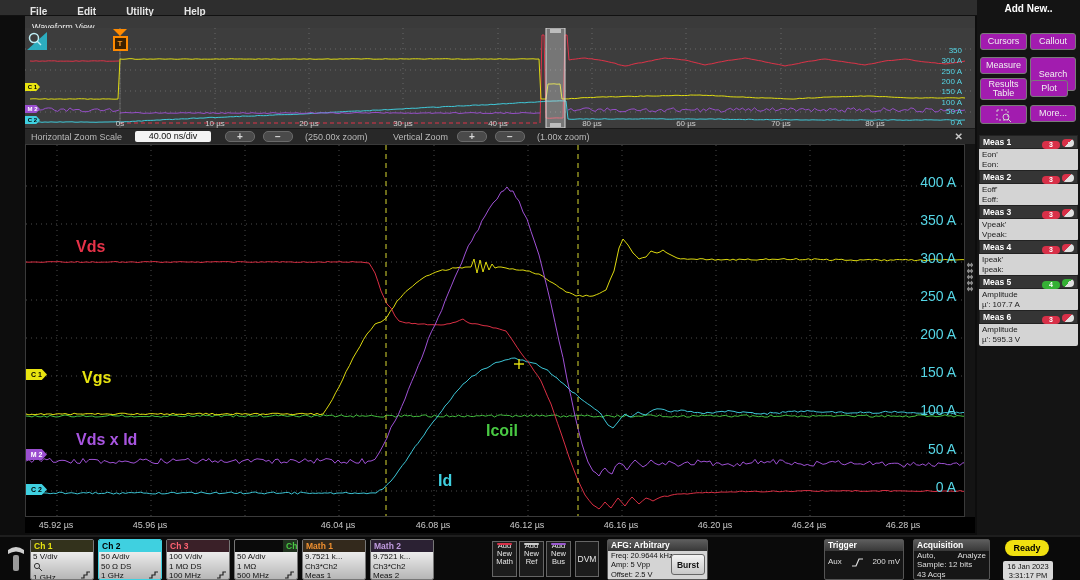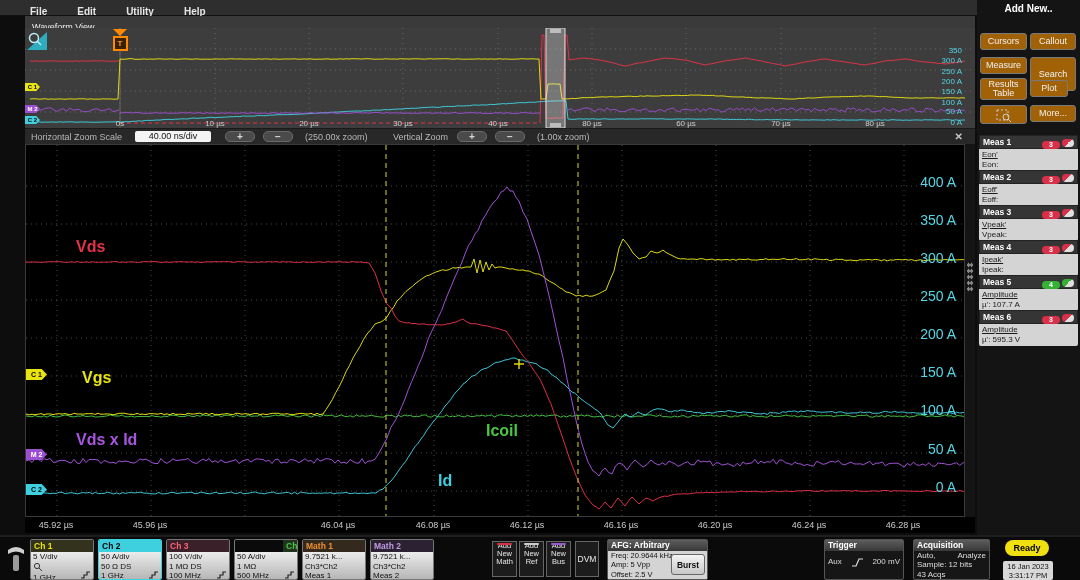--- a/index.html
+++ b/index.html
@@ -37,30 +37,30 @@
   .trace-label{position:absolute;font-size:16px;font-weight:bold;letter-spacing:0px;}
   .m-slabel{position:absolute;right:8px;font-size:14px;color:#55d6e6;text-align:center;}
   .timerow{position:absolute;left:25px;top:517px;width:950px;height:16px;background:#000;}
   .timerow span{position:absolute;width:50px;text-align:center;font-size:9px;color:#c9c9c9;top:3px;}
   .gutter{position:absolute;left:965px;top:144px;width:10px;height:373px;background:#141414;}
   .grip{position:absolute;left:2px;top:118px;width:6px;height:30px;
     background-image:radial-gradient(#8a8a8a 1px, transparent 1.3px);background-size:3px 6px;}
   
   .sidebar{position:absolute;left:977px;top:0;width:103px;height:535px;background:#141414;}
   .sb-title{position:absolute;left:0;top:3px;width:100%;text-align:center;color:#fff;font-size:10px;font-weight:bold;}
-  .sb-btn{position:absolute;background:#a16207;border:1px solid #7a7a7a;border-radius:3px;color:#f0f0f0;
+  .sb-btn{position:absolute;background:#a21caf;border:1px solid #7a7a7a;border-radius:3px;color:#f0f0f0;
     font-size:9px;text-align:center;display:flex;align-items:center;justify-content:center;box-sizing:border-box;line-height:9px;}
   .meas{position:absolute;left:2px;width:99px;height:33px;}
   .meas-h{height:12px;background:#353535;border:1px solid #222;display:flex;align-items:center;justify-content:space-between;padding:0 3px;}
   .meas-h .nm{color:#fff;font-size:8.5px;font-weight:bold;}
   .mbadge{display:inline-block;min-width:14px;height:8px;border-radius:4px;color:#fff;font-size:7px;font-weight:bold;
     text-align:center;line-height:8px;padding:0 2px;}
   .mflag{display:inline-block;width:12px;height:8px;border-radius:4px;margin-left:2px;}
   .meas-b{height:20px;background:#d4d4d4;border-radius:0 0 2px 2px;padding:1px 3px;box-sizing:content-box;}
-  .meas-b .l1{font-size:8px;color:#1a1a1a;line-height:10px;text-decoration:underline;}
+  .meas-b .l1{font-size:8px;color:#1a1a1a;line-height:10px;}
   .meas-b .l2{font-size:8px;color:#1a1a1a;line-height:10px;display:flex;justify-content:space-between;flex-direction:column;}
   
   .bottombar{position:absolute;left:0;top:535px;width:1080px;height:45px;background:#0a0a0a;border-top:2px solid #1e1e1e;}
   .chbadge{position:absolute;top:2px;width:64px;height:41px;border:1px solid #777;border-radius:2px;box-sizing:border-box;overflow:hidden;}
   .chbadge .hd{height:12px;font-size:8.5px;font-weight:bold;padding-left:3px;line-height:12px;}
   .chbadge .bd{height:29px;background:linear-gradient(#ececec,#b2b2b2);color:#111;font-size:8px;line-height:9.5px;padding:0 2px;position:relative;}
   .addbtn{position:absolute;top:4px;width:25px;height:36px;background:#1c1c1c;border:1px solid #666;border-radius:0;
     color:#e8e8e8;font-size:7.5px;text-align:center;box-sizing:border-box;padding-top:0;line-height:8px;}
   .addbtn .accent{position:absolute;top:1px;left:4px;right:4px;height:2px;border-radius:1px;}
   .panel{position:absolute;top:2px;height:41px;border:1px solid #555;border-radius:2px;box-sizing:border-box;background:#161616;}

